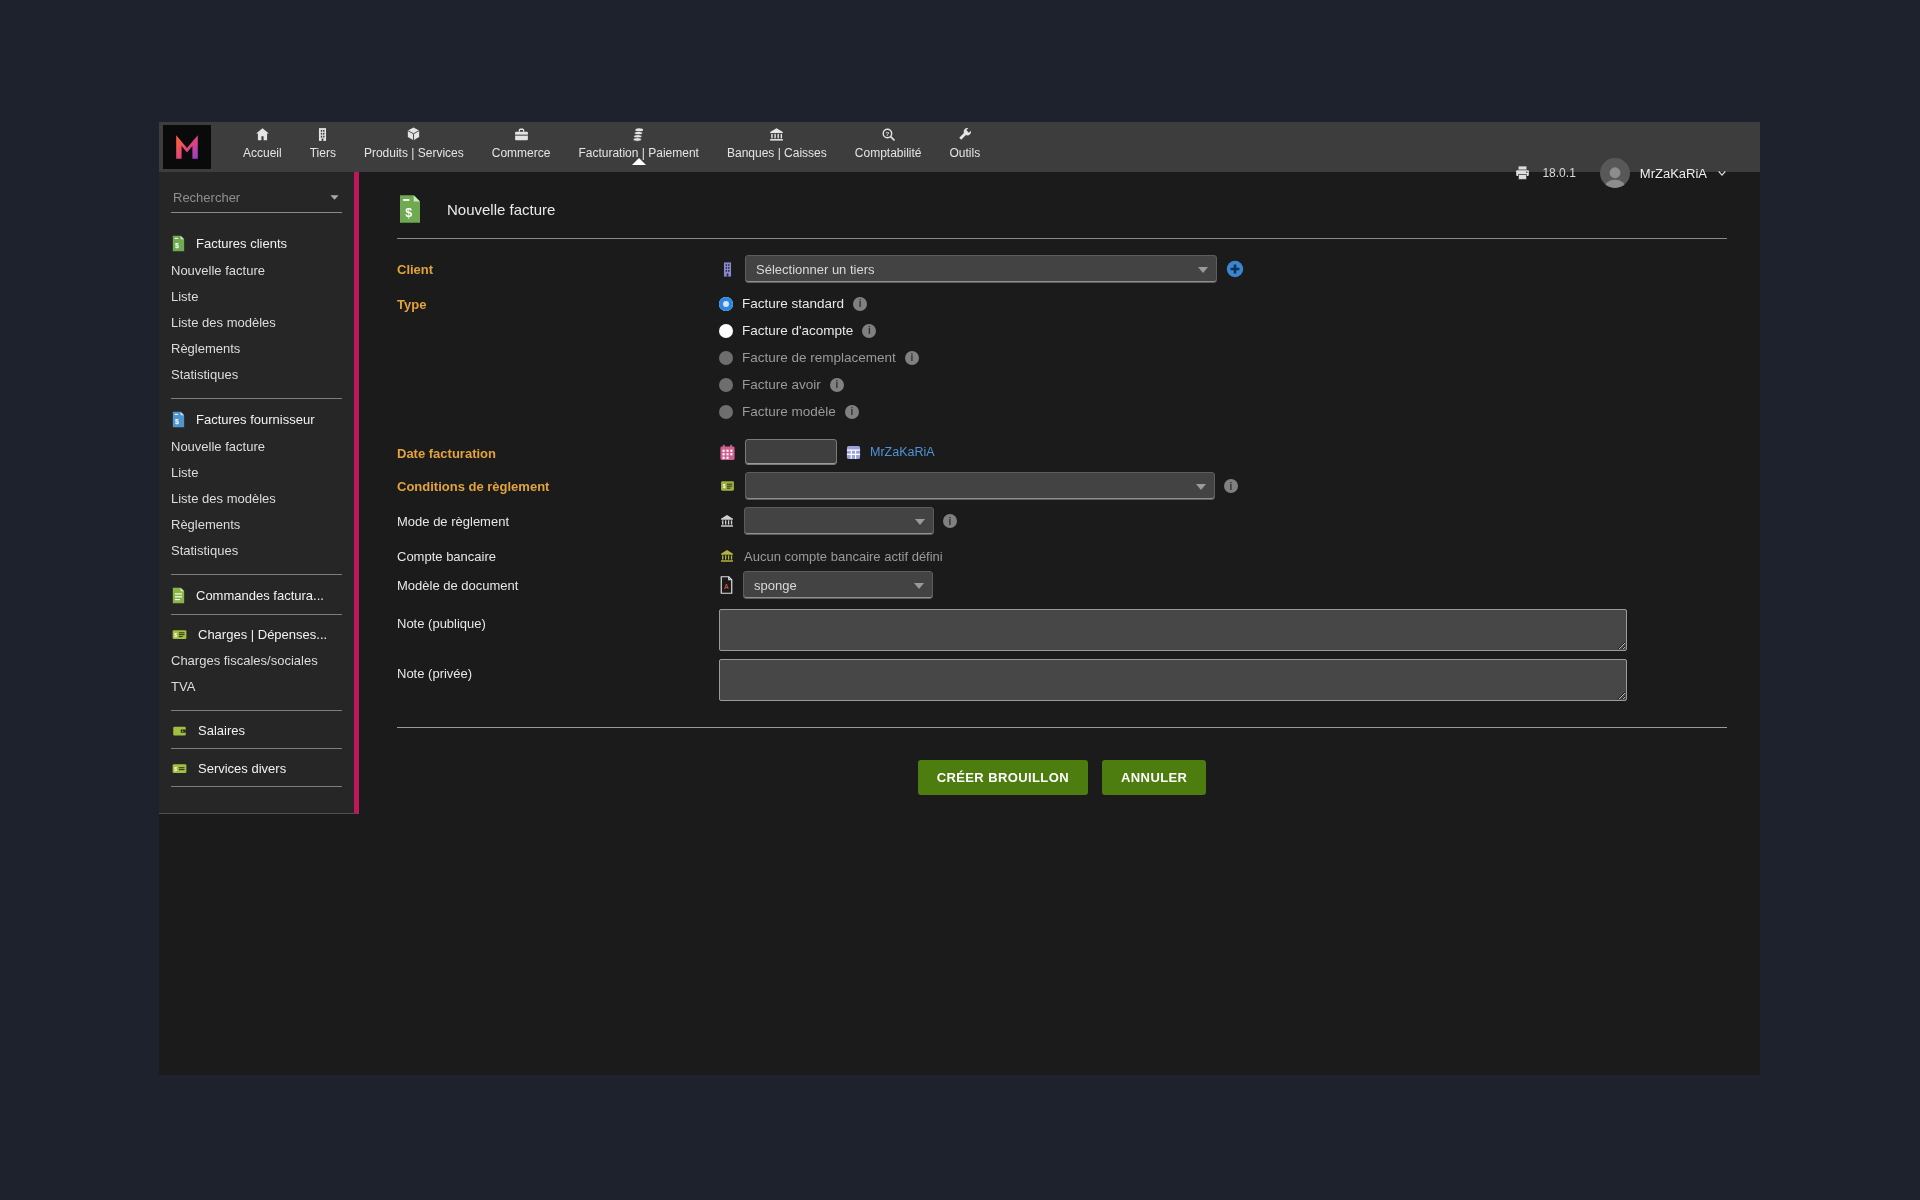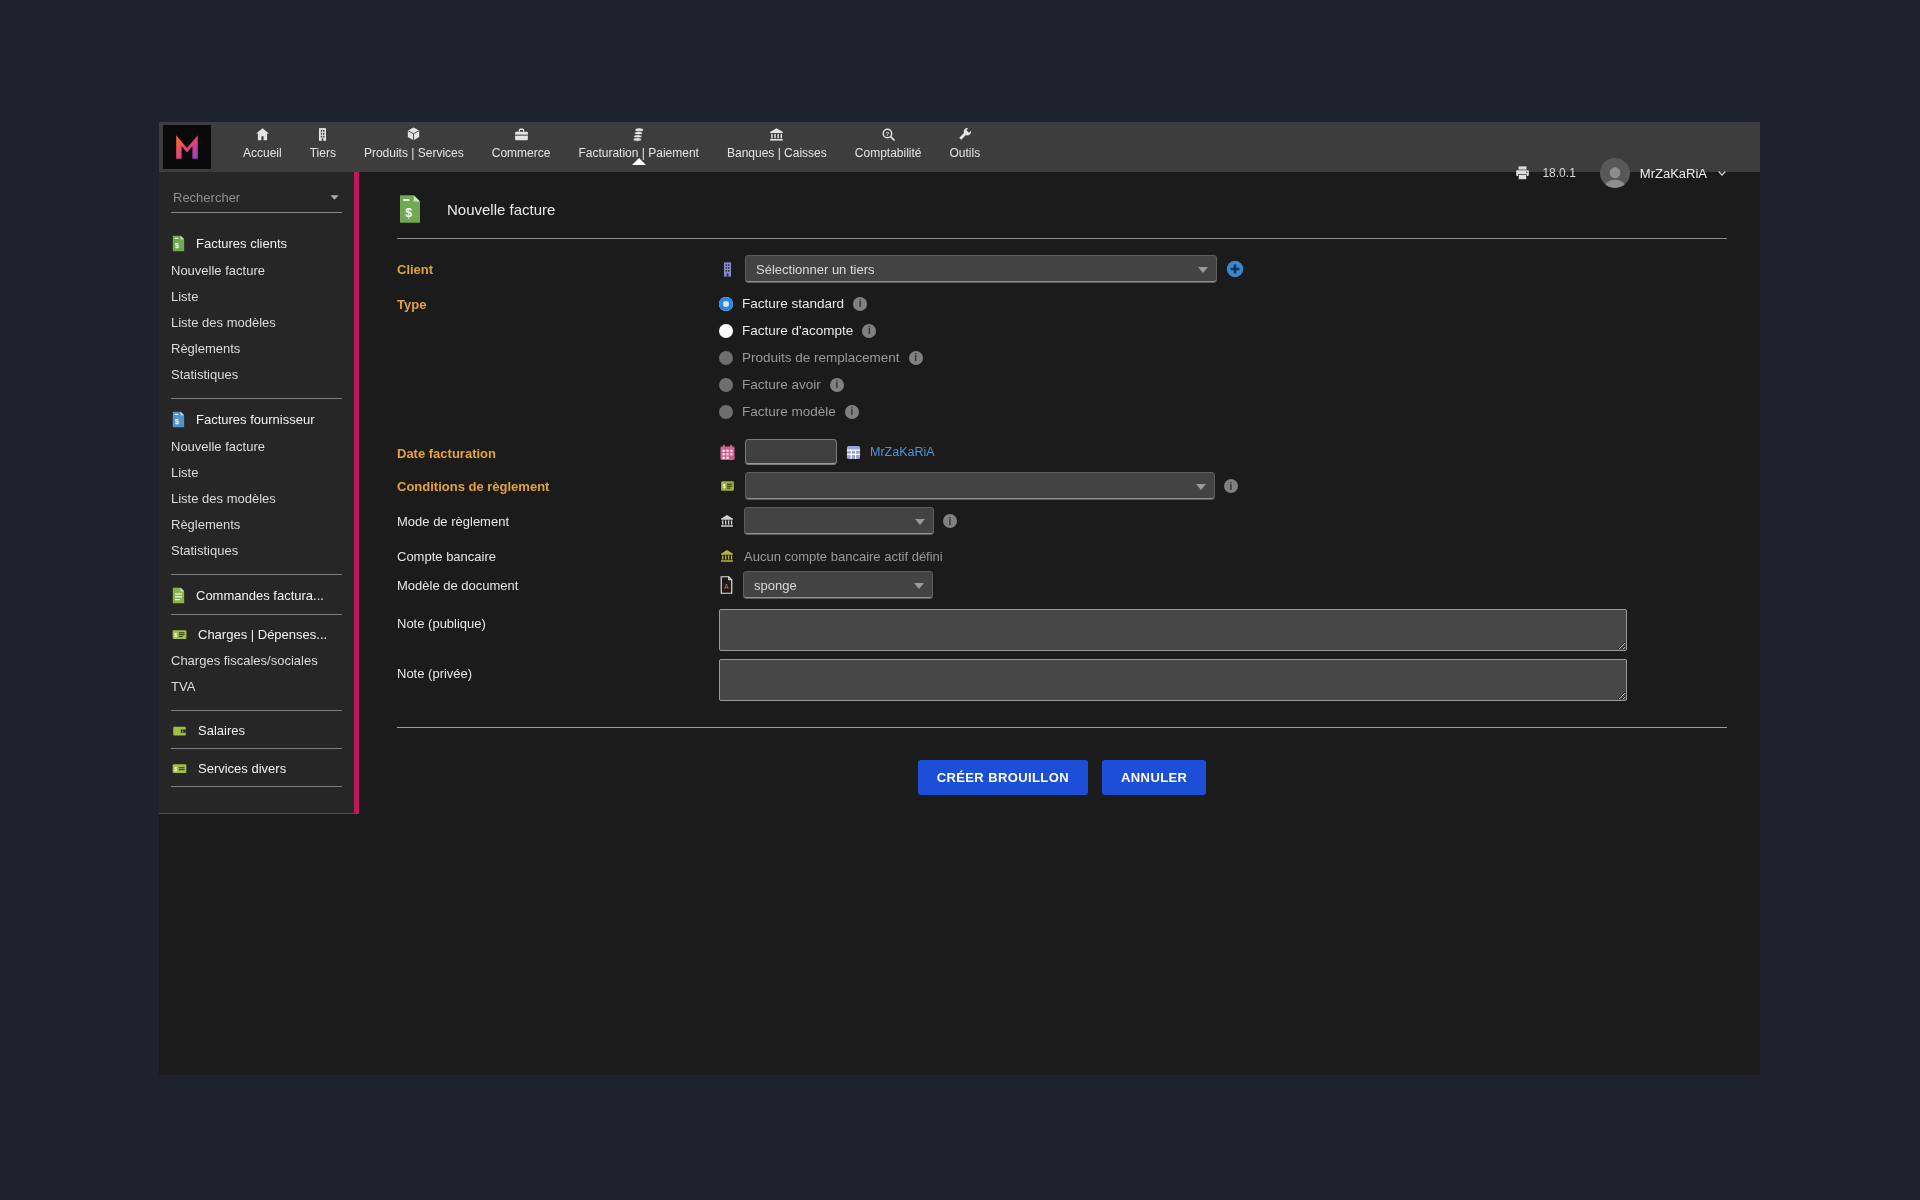--- a/index.html
+++ b/index.html
@@ -64,21 +64,21 @@
   .info-ic { width:14px; height:14px; border-radius:50%; background:#808080; color:#333333; font-size:10px; font-weight:bold; display:flex; align-items:center; justify-content:center; cursor:pointer; flex:none; }
 
   .txt-input { width:92px; height:26px; background:#3f3f3f; border:1px solid #7a7a7a; box-shadow:inset 0 -1px 0 #9a9a9a; border-radius:3px; color:#e0e0e0; font-size:13px; padding:0 6px; }
   .link { color:#4f93d6; font-size:12.5px; text-decoration:none; cursor:pointer; }
 
   .muted { color:#9a9a9a; font-size:13px; }
 
   .note-ta { width:908px; height:42px; background:#474747; border:1px solid #9a9a9a; border-radius:2px; resize:both; color:#e0e0e0; font-size:13px; padding:4px 6px; font-family:"Liberation Sans", sans-serif; }
 
   .btn-bar { display:flex; justify-content:center; gap:14px; margin-top:32px; }
-  .btn { background:#1d4ed8; color:#ffffff; border:none; border-radius:3px; font-family:"Liberation Sans", sans-serif; font-size:13px; font-weight:bold; letter-spacing:0.4px; padding:10px 19px; cursor:pointer; }
+  .btn { background:#4d7c0f; color:#ffffff; border:none; border-radius:3px; font-family:"Liberation Sans", sans-serif; font-size:13px; font-weight:bold; letter-spacing:0.4px; padding:10px 19px; cursor:pointer; }
 
   .plus-btn { width:18px; height:18px; cursor:pointer; }
   .mini-ic { flex:none; }
 </style>
 </head>
 <body>
 
 <div class="app">
 
   <div class="navbar">
@@ -323,21 +323,21 @@
             <span class="opt-label">Facture standard</span>
             <span class="info-ic">i</span>
           </div>
           <div class="opt-row">
             <span class="radio on-white"></span>
             <span class="opt-label">Facture d'acompte</span>
             <span class="info-ic">i</span>
           </div>
           <div class="opt-row dis">
             <span class="radio off-grey"></span>
-            <span class="opt-label">Produits de remplacement</span>
+            <span class="opt-label">Facture de remplacement</span>
             <span class="info-ic">i</span>
           </div>
           <div class="opt-row dis">
             <span class="radio off-grey"></span>
             <span class="opt-label">Facture avoir</span>
             <span class="info-ic">i</span>
           </div>
           <div class="opt-row dis">
             <span class="radio off-grey"></span>
             <span class="opt-label">Facture modèle</span>

